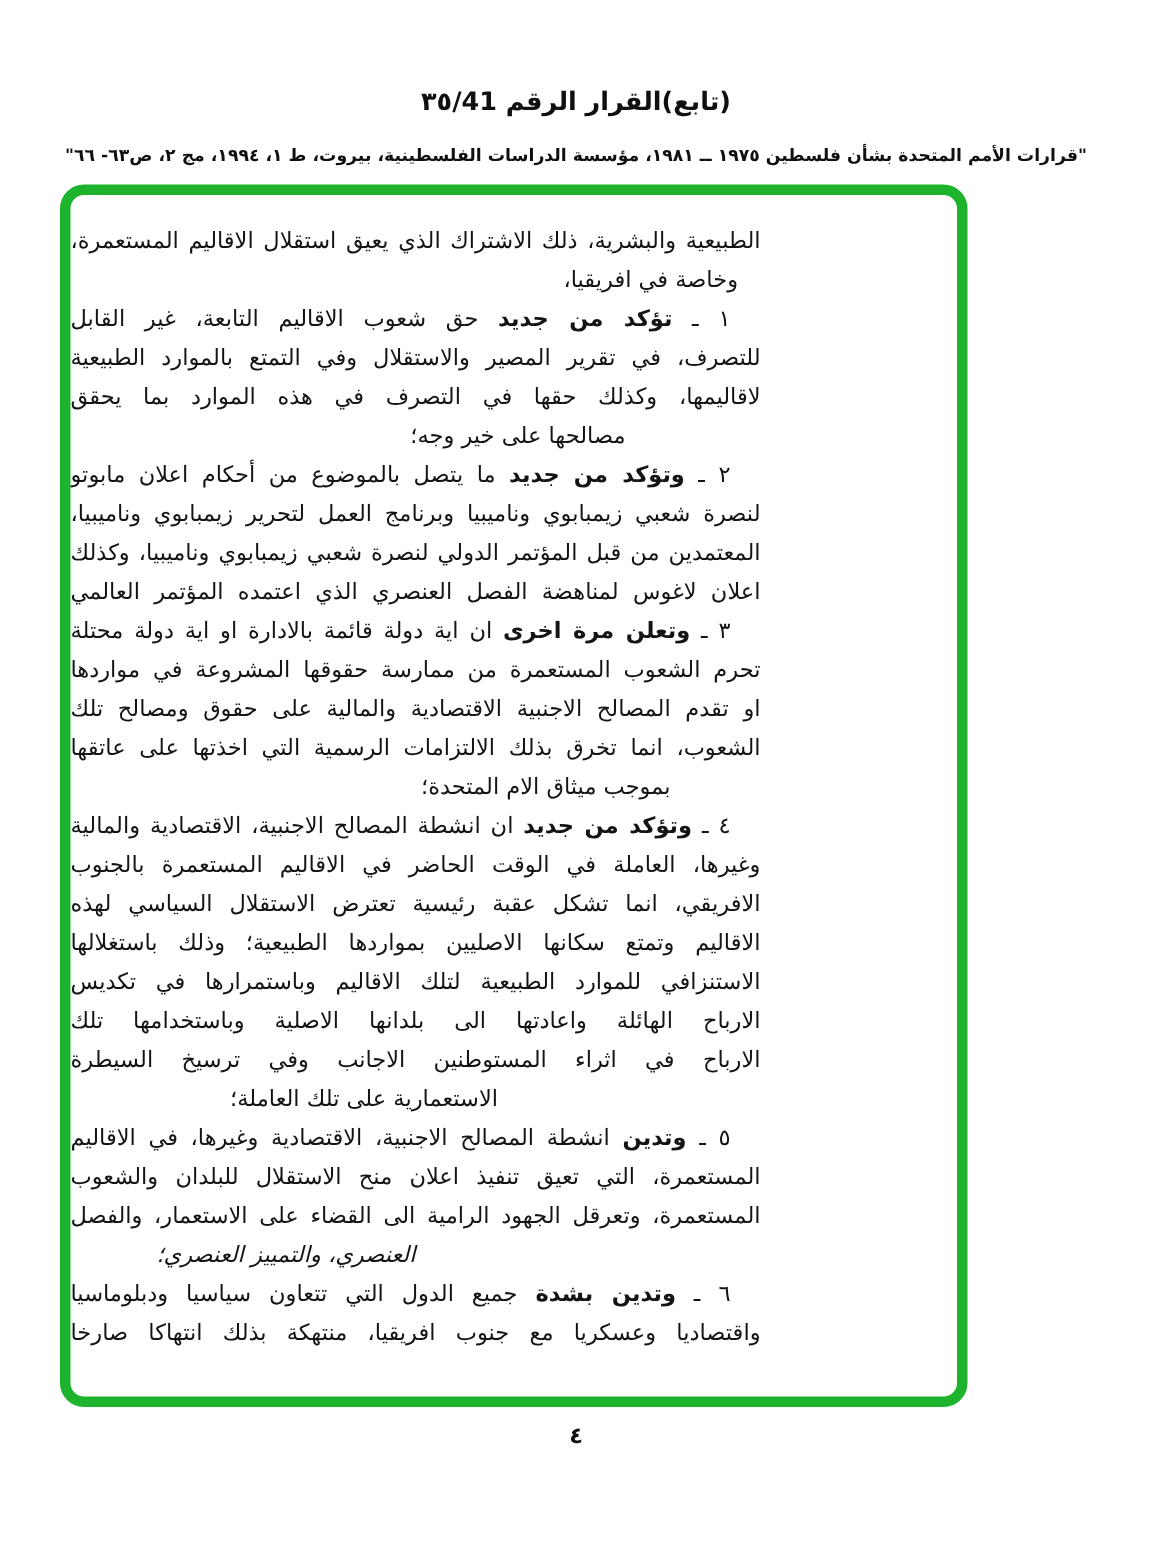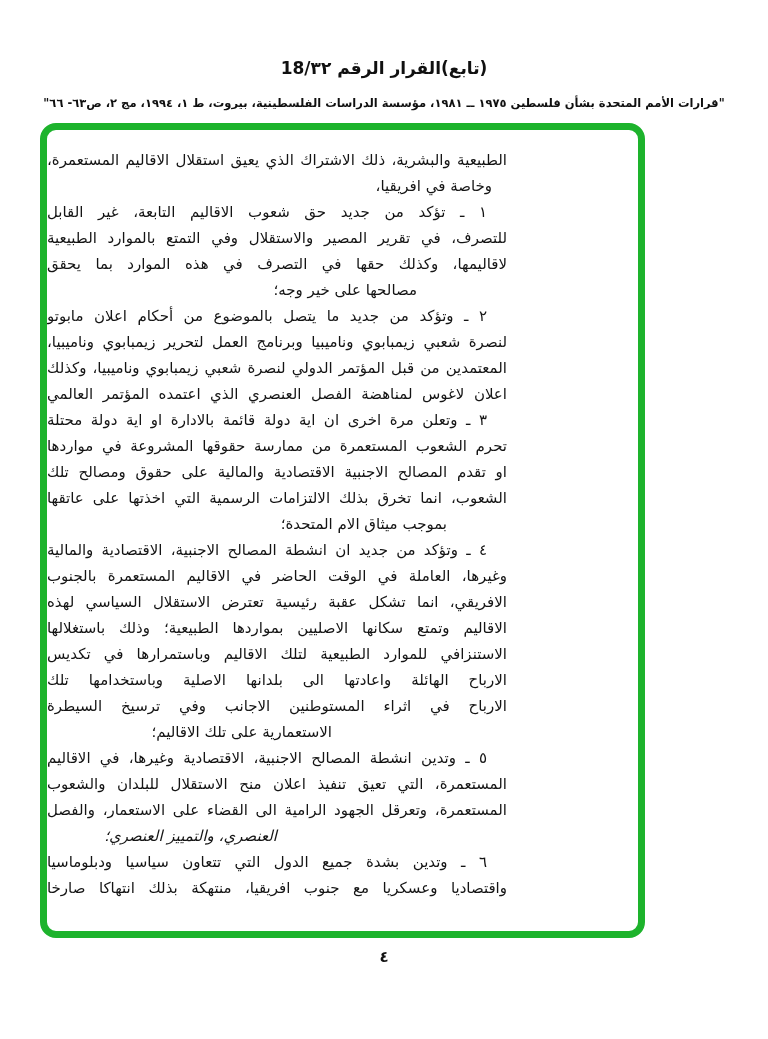--- a/index.html
+++ b/index.html
@@ -42,33 +42,33 @@
     -moz-text-align-last:justify;
     text-align-last:justify;
     overflow:hidden;
     white-space:normal;
   }
   .text-line.line-end{
     text-align:right;
     -moz-text-align-last:right;
     text-align-last:right;
   }
-  .b{font-weight:400;}
+  .b{font-weight:700;}
   .page-number{
     position:absolute;top:948px;left:0;width:100%;
     text-align:center;
     font-size:15px;font-weight:700;color:#101010;
   }
 </style>
 </head>
 <body>
 
 <div class="page">
 
-  <div class="doc-title">(تابع)القرار الرقم 18/٣٢</div>
+  <div class="doc-title">(تابع)القرار الرقم ٣٥/41</div>
 
   <div class="doc-subtitle">"قرارات الأمم المتحدة بشأن فلسطين ١٩٧٥ ــ ١٩٨١، مؤسسة الدراسات الفلسطينية، بيروت، ط ١، ١٩٩٤، مج ٢، ص٦٣- ٦٦"</div>
 
   <div class="green-box" style="border-color: rgb(29, 179, 44);">
     <div class="text-block" dir="rtl">
         <div class="text-line"><span>الطبيعية والبشرية، ذلك الاشتراك الذي يعيق استقلال الاقاليم المستعمرة،</span></div>
         <div class="text-line line-end" style="padding-right: 15px;"><span>وخاصة في افريقيا،</span></div>
         <div class="text-line" style="padding-right: 20px;"><span>١ ـ </span><span class="b">تؤكد من جديد</span><span> حق شعوب الاقاليم التابعة، غير القابل</span></div>
         <div class="text-line"><span>للتصرف، في تقرير المصير والاستقلال وفي التمتع بالموارد الطبيعية</span></div>
         <div class="text-line"><span>لاقاليمها، وكذلك حقها في التصرف في هذه الموارد بما يحقق</span></div>
@@ -82,21 +82,21 @@
         <div class="text-line"><span>او تقدم المصالح الاجنبية الاقتصادية والمالية على حقوق ومصالح تلك</span></div>
         <div class="text-line"><span>الشعوب، انما تخرق بذلك الالتزامات الرسمية التي اخذتها على عاتقها</span></div>
         <div class="text-line line-end" style="padding-right: 60px; padding-left: 28px;"><span>بموجب ميثاق الام المتحدة؛</span></div>
         <div class="text-line" style="padding-right: 20px;"><span>٤ ـ </span><span class="b">وتؤكد من جديد</span><span> ان انشطة المصالح الاجنبية، الاقتصادية والمالية</span></div>
         <div class="text-line"><span>وغيرها، العاملة في الوقت الحاضر في الاقاليم المستعمرة بالجنوب</span></div>
         <div class="text-line"><span>الافريقي، انما تشكل عقبة رئيسية تعترض الاستقلال السياسي لهذه</span></div>
         <div class="text-line"><span>الاقاليم وتمتع سكانها الاصليين بمواردها الطبيعية؛ وذلك باستغلالها</span></div>
         <div class="text-line"><span>الاستنزافي للموارد الطبيعية لتلك الاقاليم وباستمرارها في تكديس</span></div>
         <div class="text-line"><span>الارباح الهائلة واعادتها الى بلدانها الاصلية وباستخدامها تلك</span></div>
         <div class="text-line"><span>الارباح في اثراء المستوطنين الاجانب وفي ترسيخ السيطرة</span></div>
-        <div class="text-line line-end" style="padding-right: 175px;"><span>الاستعمارية على تلك الاقاليم؛</span></div>
+        <div class="text-line line-end" style="padding-right: 175px;"><span>الاستعمارية على تلك العاملة؛</span></div>
         <div class="text-line" style="padding-right: 20px;"><span>٥ ـ </span><span class="b">وتدين</span><span> انشطة المصالح الاجنبية، الاقتصادية وغيرها، في الاقاليم</span></div>
         <div class="text-line"><span>المستعمرة، التي تعيق تنفيذ اعلان منح الاستقلال للبلدان والشعوب</span></div>
         <div class="text-line"><span>المستعمرة، وتعرقل الجهود الرامية الى القضاء على الاستعمار، والفصل</span></div>
         <div class="text-line line-end" style="padding-right: 230px; font-style: italic;"><span>العنصري، والتمييز العنصري؛</span></div>
         <div class="text-line" style="padding-right: 20px;"><span>٦ ـ </span><span class="b">وتدين بشدة</span><span> جميع الدول التي تتعاون سياسيا ودبلوماسيا</span></div>
         <div class="text-line"><span>واقتصاديا وعسكريا مع جنوب افريقيا، منتهكة بذلك انتهاكا صارخا</span></div>
       </div>
   </div>
 
   <div class="page-number">٤</div>

